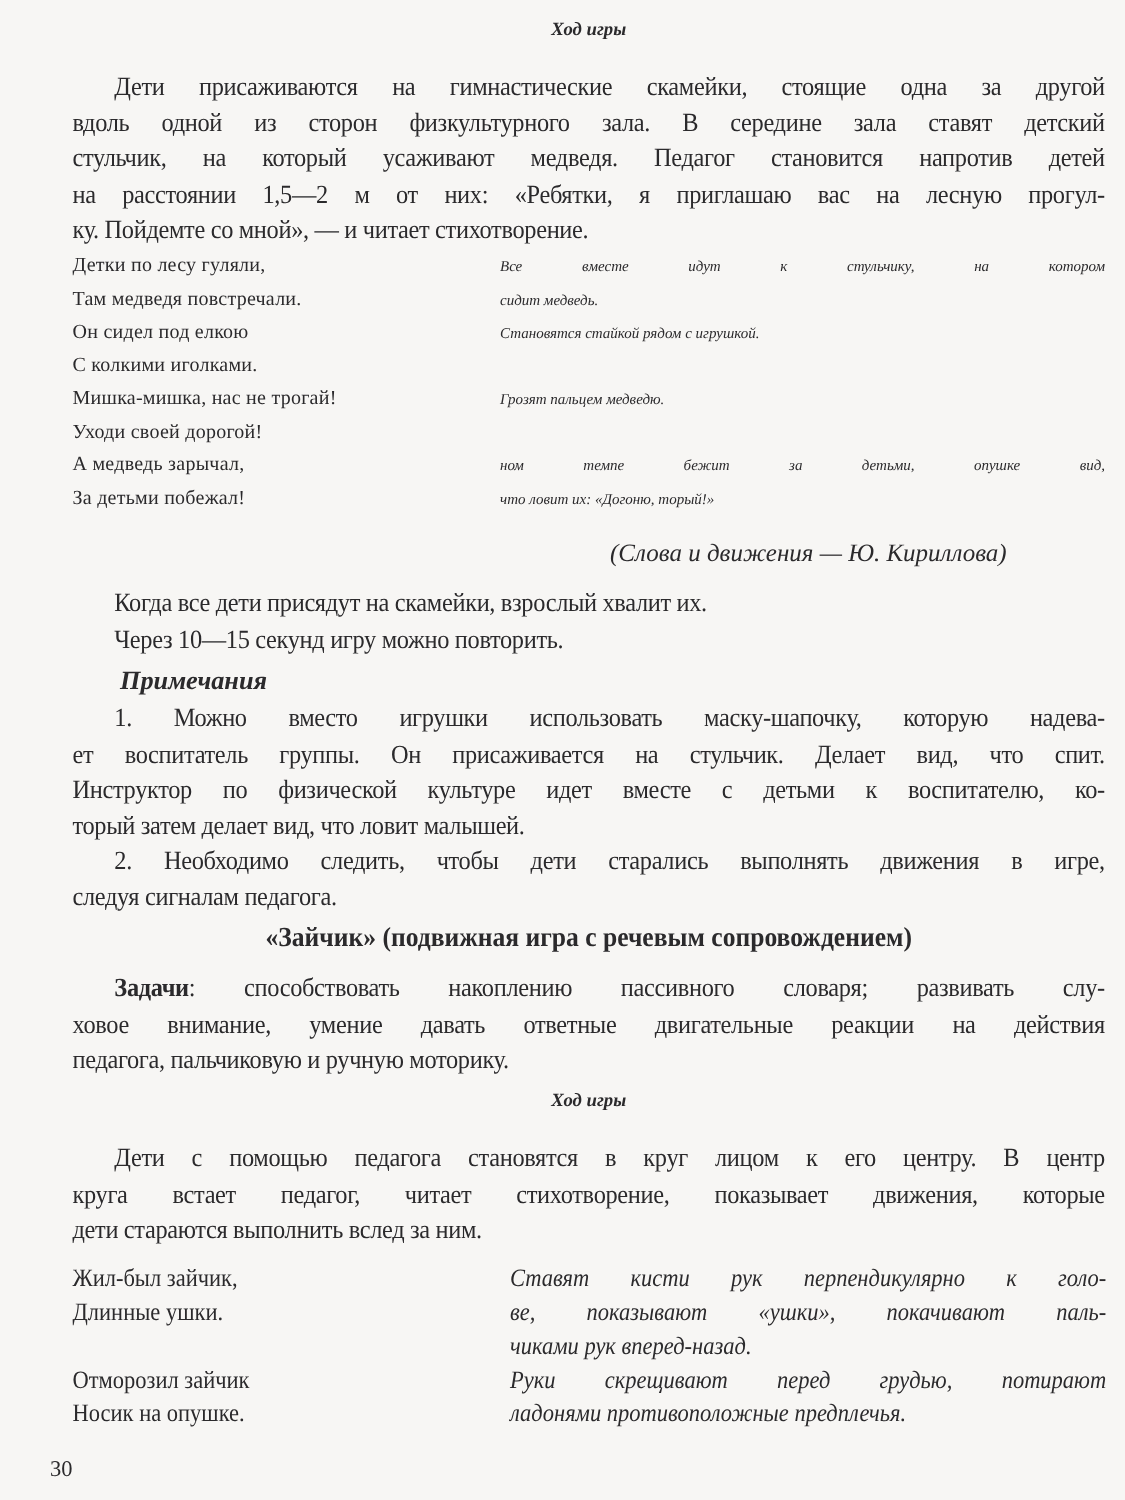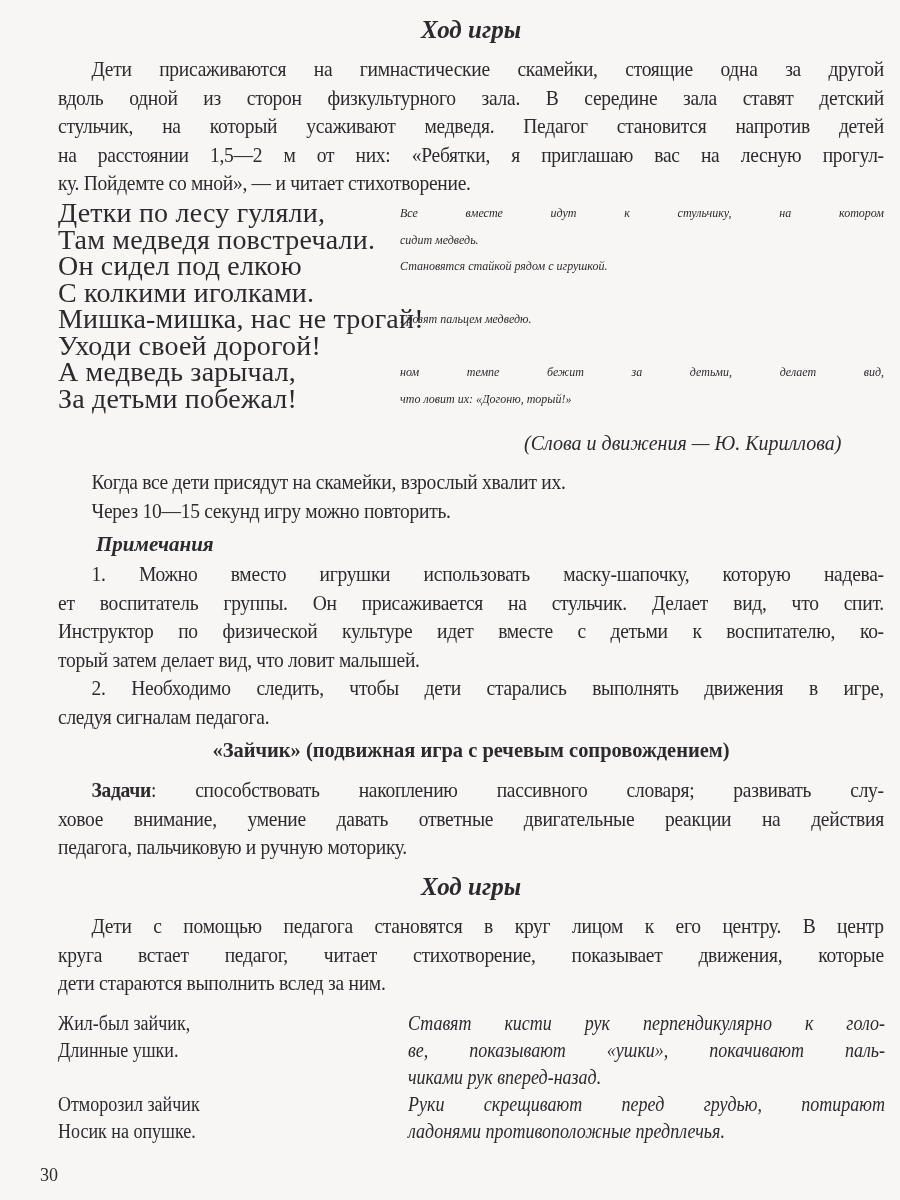--- a/index.html
+++ b/index.html
@@ -6,41 +6,41 @@
   body {
     width: 900px; height: 1200px; overflow: hidden;
     background: #f7f6f4;
     color: #2b2a2c;
     font-family: "Liberation Serif", "DejaVu Serif", serif;
     position: relative;
   }
   .page { position: absolute; left: 58px; top: 0; width: 826px; }
   .heading-italic {
     position: absolute; left: 0; width: 826px; text-align: center;
-    font-style: italic; font-weight: bold; font-size: 25px;
+    font-style: italic; font-weight: bold; font-size: 15px;
   }
   .para {
     position: absolute; left: 0; width: 826px;
     font-size: 21px; line-height: 28.5px; text-align: justify;
     letter-spacing: -0.3px;
   }
   .para .line { display: block; text-align: justify; text-align-last: justify; white-space: nowrap; }
   .para .line.last { text-align-last: left; }
   .indent { padding-left: 36px; }
   .poem {
-    position: absolute; left: 0; font-size: 28px; line-height: 26.5px; letter-spacing: 0.2px;
+    position: absolute; left: 0; font-size: 16px; line-height: 26.5px; letter-spacing: 0.2px;
   }
   .poem .pl { display: block; white-space: nowrap; }
   .notes {
     position: absolute; left: 342px; width: 484px; font-size: 12px; line-height: 26.5px;
     font-style: italic;
   }
   .notes .nl { display: block; white-space: nowrap; }
   .notes .nl.j { text-align: justify; text-align-last: justify; }
-  .attrib { position: absolute; font-style: italic; font-size: 20px; white-space: nowrap; margin-left: 36px; }
+  .attrib { position: absolute; font-style: italic; font-size: 20px; white-space: nowrap; }
   .subhead-bold-italic { position: absolute; font-weight: bold; font-style: italic; font-size: 21px; }
   .section-title {
     position: absolute; left: 0; width: 826px; text-align: center;
     font-weight: bold; font-size: 22px;
   }
   .page-number { position: absolute; font-size: 18px; }
   b.strong { font-weight: bold; }
   .poem2 { position: absolute; left: 0; font-size: 20px; line-height: 27px; }
   .poem2 .pl { display:block; white-space: nowrap; }
   .notes2 { position: absolute; left: 350px; width: 476px; font-size: 20px; line-height: 27px; font-style: italic; }
@@ -73,21 +73,21 @@
     <span class="pl">За детьми побежал!</span>
   </div>
 
   <div class="notes" style="top:200px;">
     <span class="nl j">Все вместе идут к стульчику, на котором</span>
     <span class="nl">сидит медведь.</span>
     <span class="nl">Становятся стайкой рядом с игрушкой.</span>
     <span class="nl">&nbsp;</span>
     <span class="nl">Грозят пальцем медведю.</span>
     <span class="nl">&nbsp;</span>
-    <span class="nl j">ном темпе бежит за детьми, делает вид,</span>
+    <span class="nl j">ном темпе бежит за детьми, опушке вид,</span>
     <span class="nl">что ловит их: «Догоню, торый!»</span>
   </div>
 
   <div class="attrib" style="top:432px; left:430px;">(Слова и движения — Ю. Кириллова)</div>
 
   <div class="para" style="top:468px; transform: scaleX(0.93); transform-origin: left top; width: 888px;">
     <span class="line last indent">Когда все дети присядут на скамейки, взрослый хвалит их.</span>
     <span class="line last indent">Через 10—15 секунд игру можно повторить.</span>
   </div>
 

